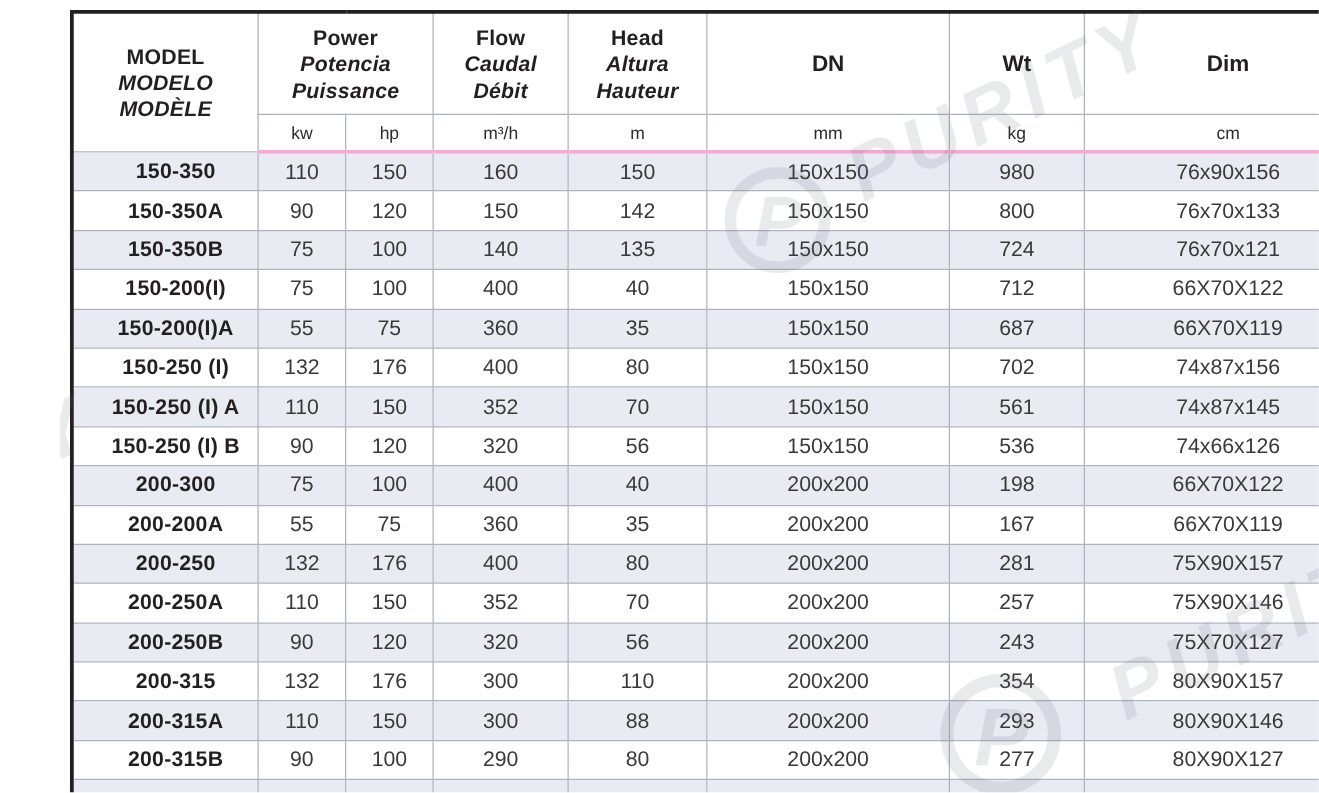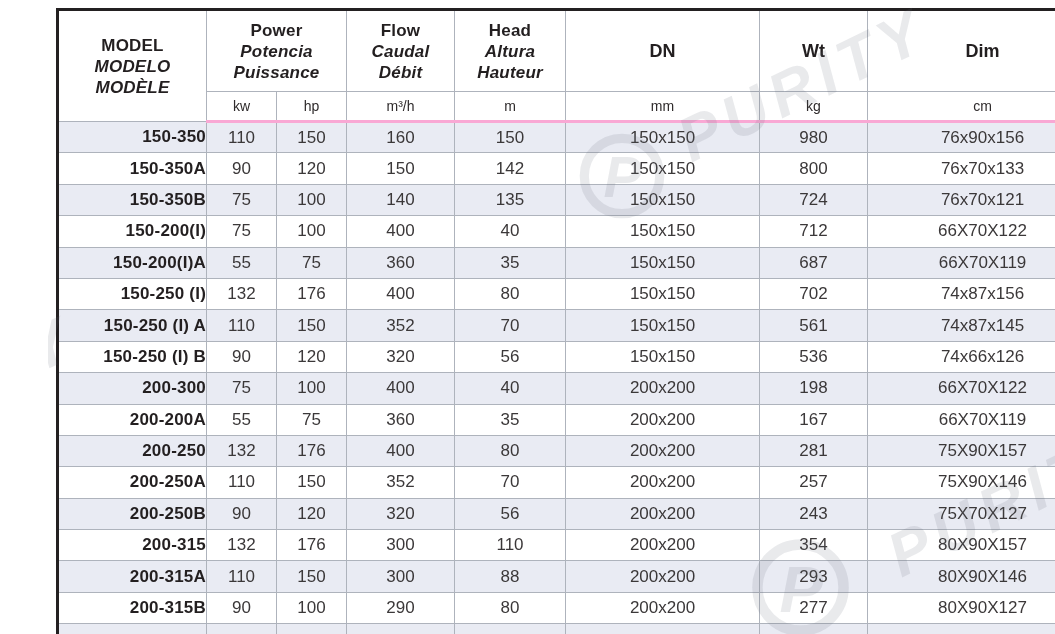--- a/index.html
+++ b/index.html
@@ -48,21 +48,21 @@
   tbody tr { height: 31.4px; }
   tbody tr:nth-child(odd) td { background: #e9ebf3; }
   tbody tr:nth-child(even) td { background: #ffffff; }
   tbody td {
     font-size: 17px;
     color: #3b3839;
     text-align: center;
     vertical-align: middle;
   }
   tbody td.model-cell {
-    text-align: right;
+    text-align: center;
     padding-left: 16px;
     font-weight: bold;
     font-size: 17px;
     color: #231f20;
     letter-spacing: 0.2px;
   }
   
   .wm { position: absolute; color: rgba(100,106,120,0.14); pointer-events: none; z-index: 5; }
   .wm-text {
     font-size: 62px;

